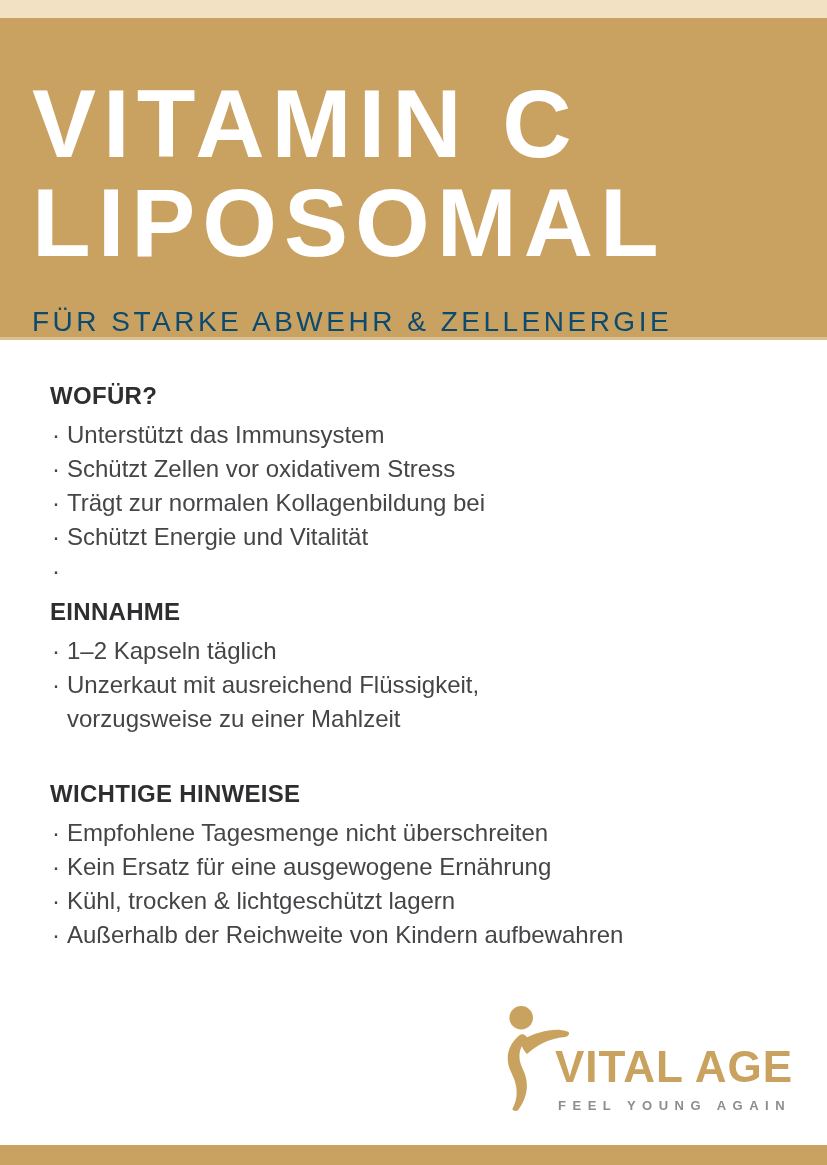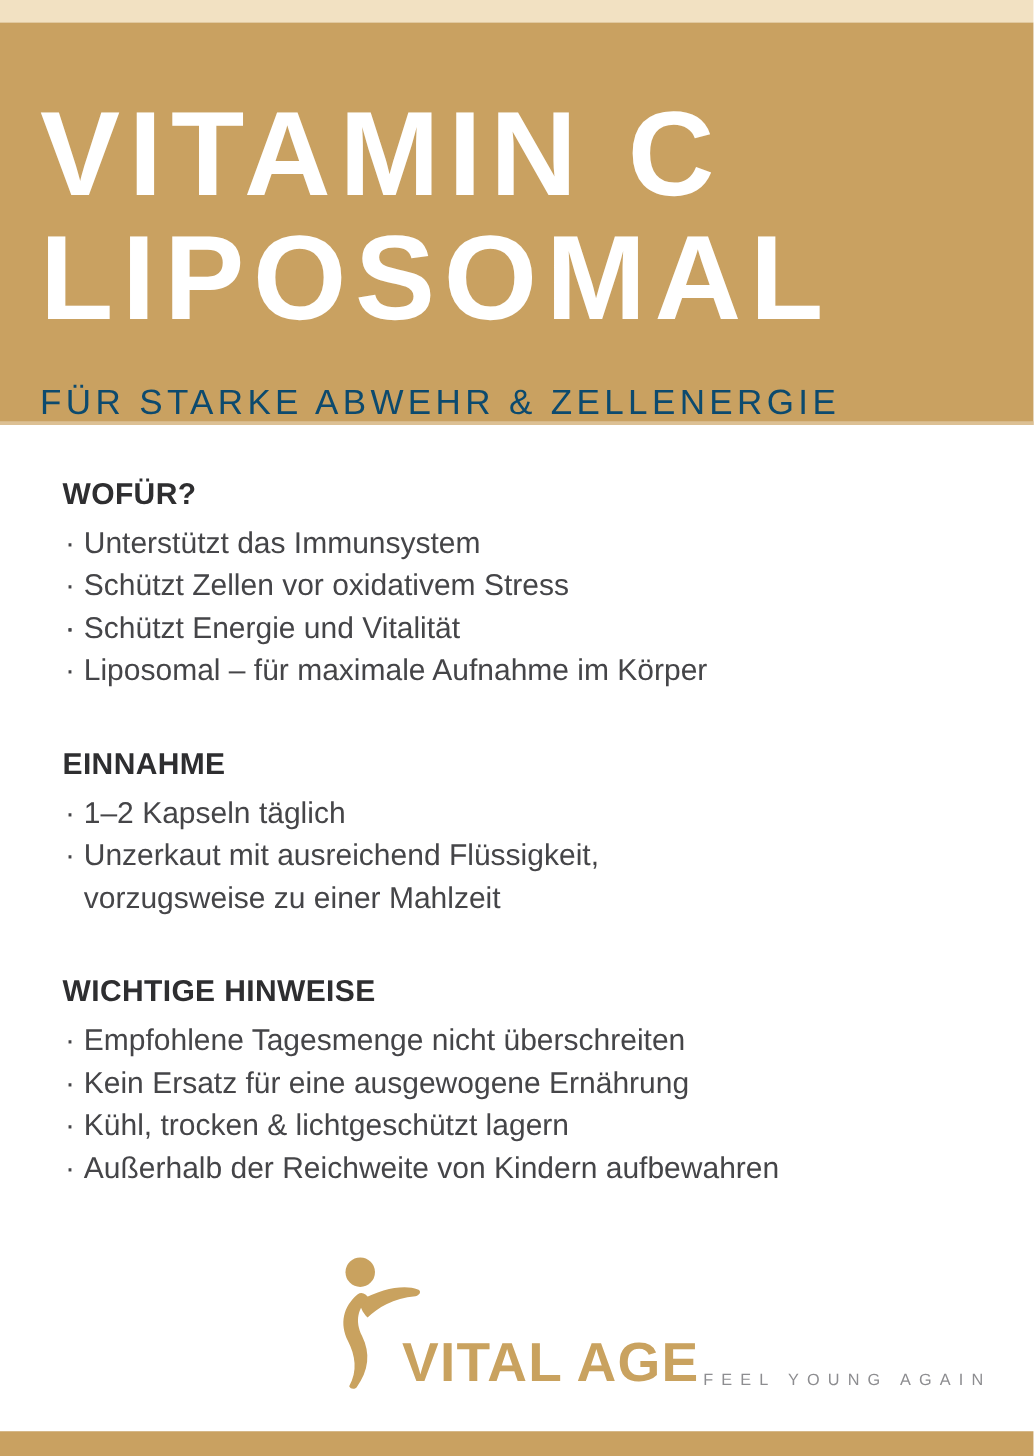--- a/index.html
+++ b/index.html
@@ -72,33 +72,33 @@
 
   .logo {
     position: absolute;
     right: 34px;
     bottom: 52px;
     display: flex;
     align-items: flex-end;
   }
   .logo-figure { margin-right: -16px; position: relative; z-index: 2; }
   .logo-figure svg { display: block; width: 80px; height: 108px; }
-  .logo-text { display: flex; flex-direction: row; position: relative; z-index: 1; align-items: center; }
+  .logo-text { display: flex; flex-direction: column; position: relative; z-index: 1; }
   .brand {
     font-size: 44px;
     font-weight: bold;
     color: #C9A25F;
     letter-spacing: 1px;
     line-height: 1;
   }
   .tagline {
-    margin-top: 24px;
+    margin-top: 9px;
     padding-left: 3px;
     font-size: 13px;
-    font-weight: normal;
+    font-weight: bold;
     letter-spacing: 6.5px;
     color: #8D8D90;
   }
 
   .bottom-strip {
     position: absolute;
     left: 0; right: 0; bottom: 0;
     height: 20px;
     background: #C9A161;
   }
@@ -125,28 +125,28 @@
       <div class="bullet">
         <span class="dot">·</span>
         <span class="bullet-text">Unterstützt das Immunsystem</span>
       </div>
       <div class="bullet">
         <span class="dot">·</span>
         <span class="bullet-text">Schützt Zellen vor oxidativem Stress</span>
       </div>
       <div class="bullet">
         <span class="dot">·</span>
+        <span class="bullet-text">Trägt zur normalen Kollagenbildung bei</span>
       </div>
       <div class="bullet">
         <span class="dot">·</span>
         <span class="bullet-text">Schützt Energie und Vitalität</span>
       </div>
       <div class="bullet">
         <span class="dot">·</span>
-        <span class="bullet-text">Liposomal – für maximale Aufnahme im Körper</span>
       </div>
     </section>
 
     <section class="section">
       <h2>EINNAHME</h2>
       <div class="bullet">
         <span class="dot">·</span>
         <span class="bullet-text">1–2 Kapseln täglich</span>
       </div>
       <div class="bullet">

